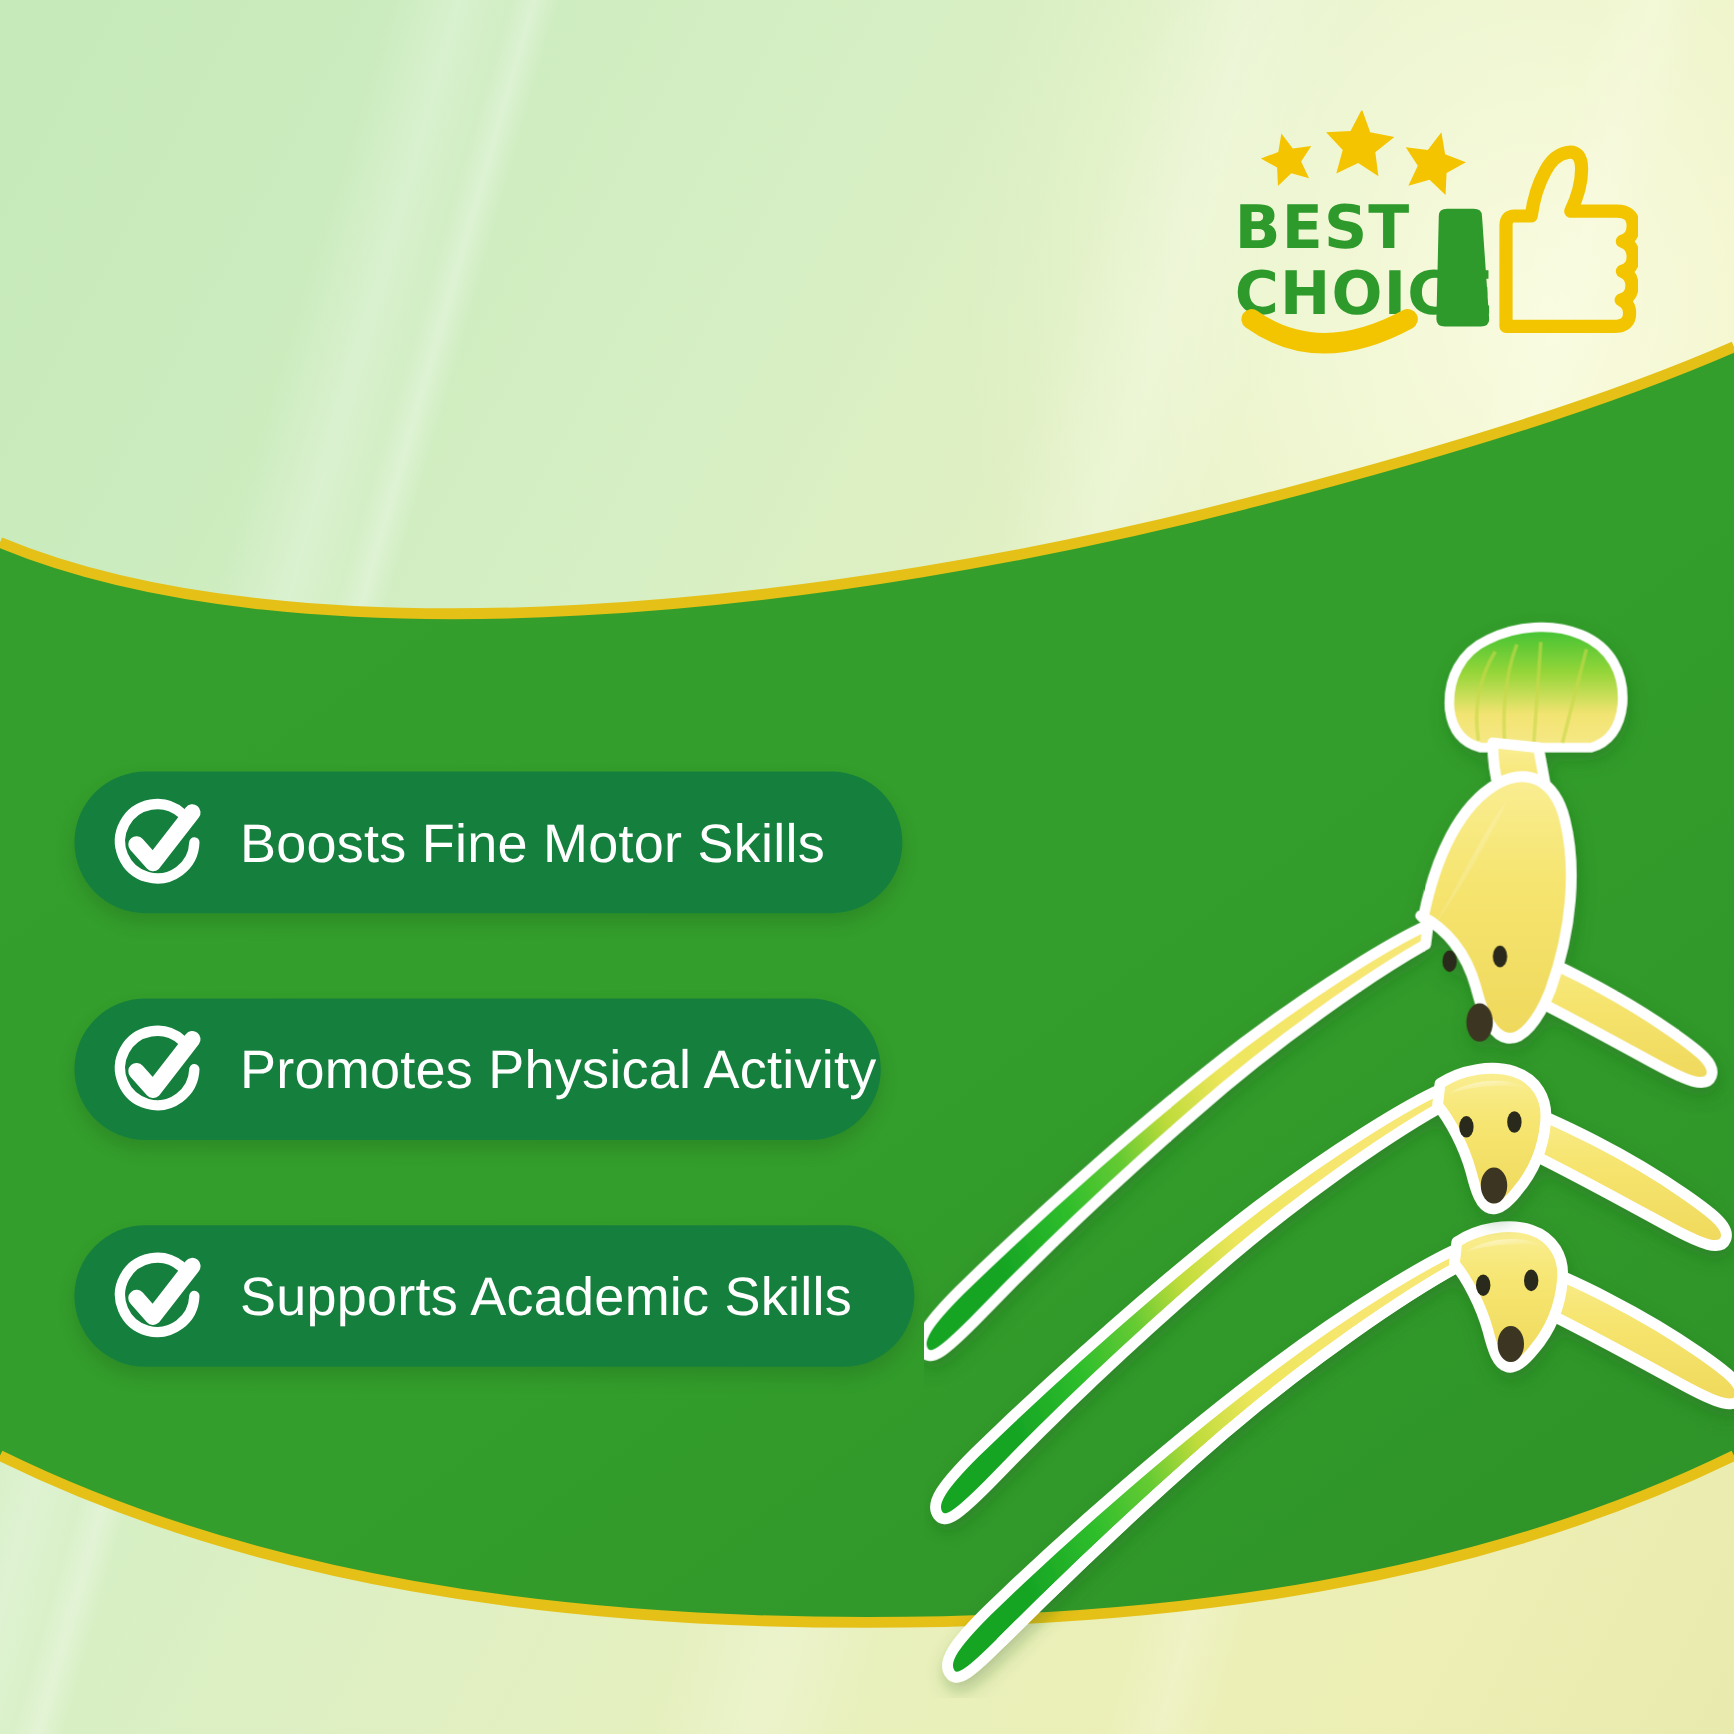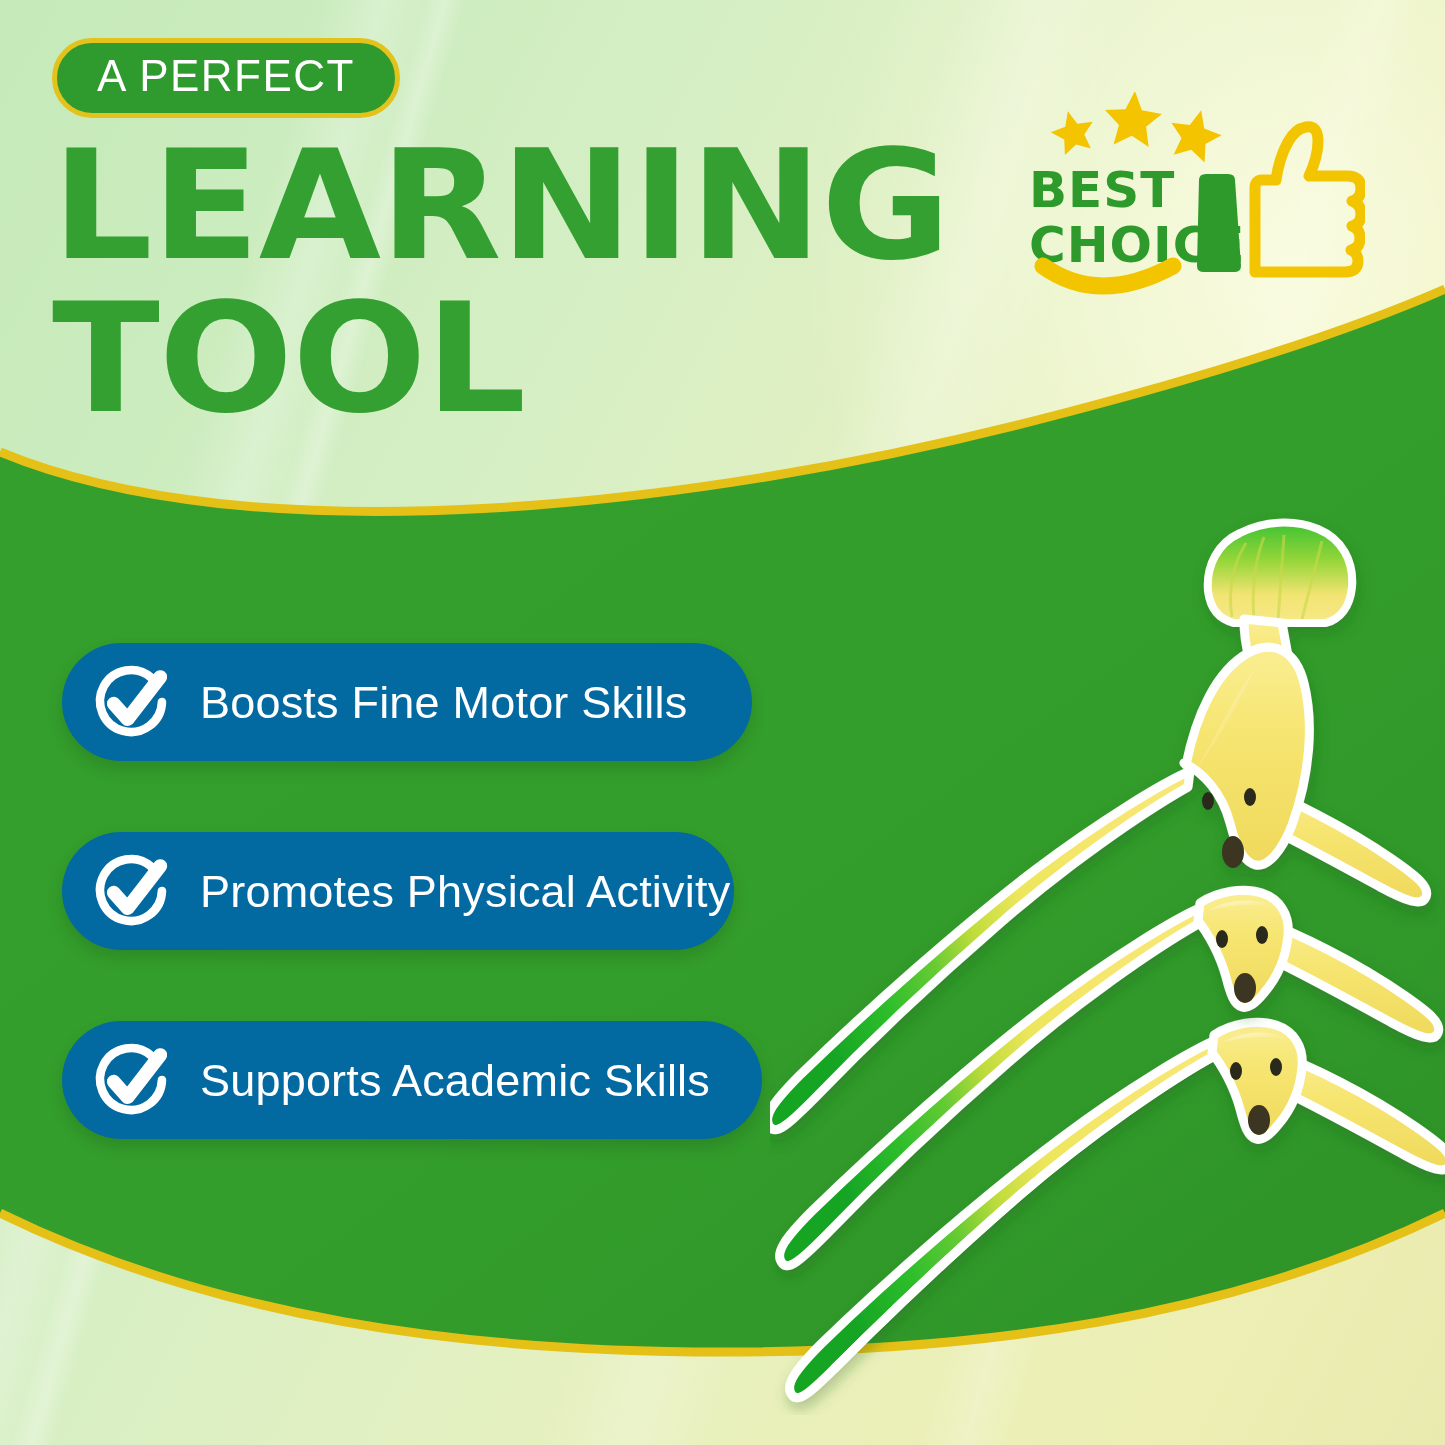--- a/index.html
+++ b/index.html
@@ -122,21 +122,21 @@
     top: 643px;
     width: 720px;
   }
   .pill {
     position: relative;
     display: flex;
     align-items: center;
     gap: 26px;
     height: 118px;
     border-radius: 59px;
-    background: #0369a1;
+    background: #15803d;
     padding-left: 26px;
     padding-right: 40px;
     box-sizing: border-box;
     box-shadow: 0 8px 16px rgba(0,0,0,0.13);
     margin-bottom: 71px;
   }
   .pill:last-child { margin-bottom: 0; }
   .pill-1 { width: 690px; }
   .pill-2 { width: 672px; }
   .pill-3 { width: 700px; text-align: center; }
@@ -200,28 +200,20 @@
              C 1228,371 1358,327 1445,289
              L 1445,1213
              C 1230,1318 980,1352 722,1352
              C 464,1352 214,1318 0,1213 Z" fill="url(#bandGrad)"></path>
 
     <path d="M 0,452 C 250,556 690,510 1045,418 C 1228,371 1358,327 1445,289" fill="none" stroke="#E5C017" stroke-width="9"></path>
 
     <path d="M 0,1213 C 214,1318 464,1352 722,1352 C 980,1352 1230,1318 1445,1213" fill="none" stroke="#E5C017" stroke-width="9"></path>
   </svg>
 
-  <div class="header">
-    <div class="eyebrow-badge">A PERFECT</div>
-
-    <div class="headline">
-      <span class="line line-1">LEARNING</span>
-      <span class="line line-2">TOOL</span>
-    </div>
-  </div>
 
   <div class="seal">
     <svg viewBox="0 0 360 215">
 
       <g fill="#F5C400">
         <path transform="translate(68,40) rotate(-14) scale(0.82)" d="M0,-26 L7.6,-8.6 L26.4,-6.4 L12.6,6.4 L16.3,24.8 L0,15.6 L-16.3,24.8 L-12.6,6.4 L-26.4,-6.4 L-7.6,-8.6 Z"></path>
         <path transform="translate(128,27) rotate(4) scale(1.08)" d="M0,-26 L7.6,-8.6 L26.4,-6.4 L12.6,6.4 L16.3,24.8 L0,15.6 L-16.3,24.8 L-12.6,6.4 L-26.4,-6.4 L-7.6,-8.6 Z"></path>
         <path transform="translate(190,43) rotate(14) scale(0.98)" d="M0,-26 L7.6,-8.6 L26.4,-6.4 L12.6,6.4 L16.3,24.8 L0,15.6 L-16.3,24.8 L-12.6,6.4 L-26.4,-6.4 L-7.6,-8.6 Z"></path>
       </g>
 

